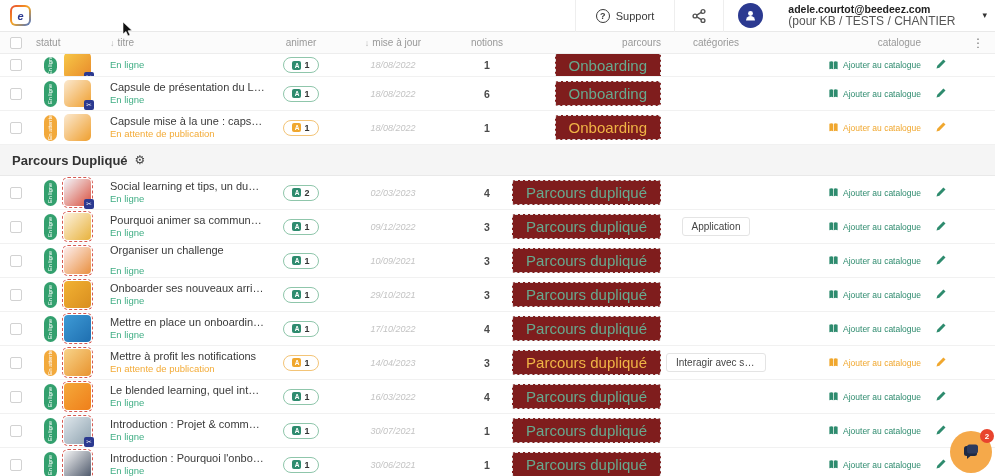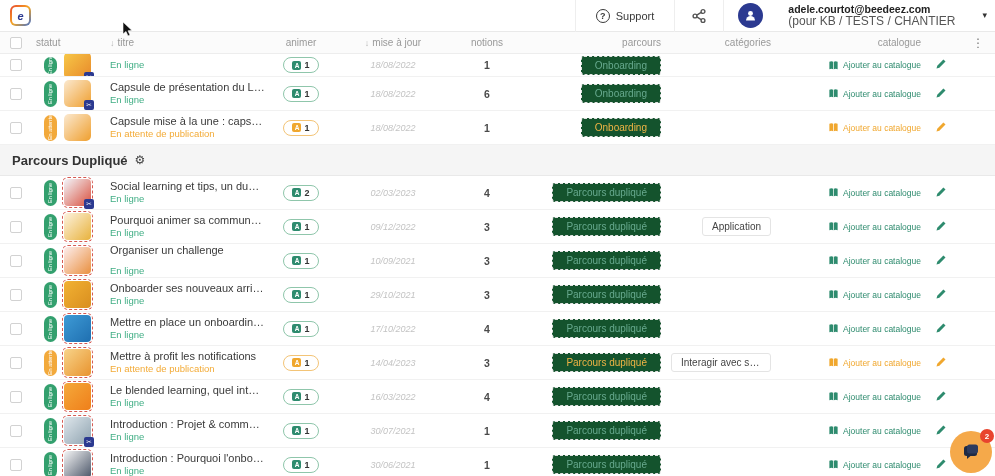--- a/index.html
+++ b/index.html
@@ -37,21 +37,21 @@
   .cell { display:flex; align-items:center; }
   .c-check { width:36px; padding-left:10px; }
   .h-statut { width:74px; }
   .c-status { width:28px; justify-content:center; }
   .c-thumb { width:46px; }
   .c-title { flex:1; min-width:0; }
   .c-langs { width:72px; justify-content:center; }
   .c-date { width:112px; justify-content:center; }
   .c-notions { width:76px; justify-content:center; }
   .c-parcours { width:136px; justify-content:flex-end; }
-  .c-cat { width:110px; justify-content:flex-end; }
+  .c-cat { width:110px; justify-content:center; }
   .c-catalog { width:150px;justify-content:flex-end; }
   .c-edit { width:40px; justify-content:center; }
   .c-dots { width:34px; justify-content:center; color:#777; font-size:12px; cursor:pointer;}
   .sort { color:#b5b5b5; margin-right:3px; font-size:9px; }
 
   .cb { width:12px; height:12px; border:1px solid #d2d2d2; border-radius:2px; background:#fff; cursor:pointer; }
 
   .row { height:34px; display:flex; align-items:center; border-bottom:1px solid #f1f1f1; background:#fff; }
   .row.cut { height:23px; overflow:hidden; }
   .row.cut .v-pill { height:17px; }
@@ -79,22 +79,22 @@
     border:1px solid #8fc6ab; border-radius:10px; padding:2px 8px; }
   .row.orange .langs-pill { border-color:#f3c477; }
   .langs-ico { width:9px; height:9px; border-radius:2px; background:#2e8b6e; color:#fff;
     font-size:6.5px; display:flex; align-items:center; justify-content:center; font-weight:bold; }
   .row.orange .langs-ico { background:#f0a72e; }
   .langs-count { font-size:9px; color:#333; font-weight:bold; }
 
   .date { font-size:9px; font-style:italic; color:#c3c3c3; }
   .notions { font-size:10.5px; font-weight:bold; color:#4a4a4a; }
 
-  .parcours-pill { border:1px dashed #e2e2e2; background:#14532d; border-radius:3px;
-    padding:3px 13px; font-size:10px; white-space:nowrap; }
+  .parcours-pill { border:1px dashed #e2e2e2; background:#7f1d1d; border-radius:3px;
+    padding:3px 13px; font-size:15px; white-space:nowrap; }
   .row.green .parcours-pill { color:#67a98e; }
   .row.orange .parcours-pill { color:#f0b445; }
 
   .cat-pill { border:1px solid #e4e4e4; background:#fff; border-radius:3px; padding:3px 9px;
     font-size:10px; color:#444; max-width:100px; white-space:nowrap; overflow:hidden;
     text-overflow:ellipsis; }
 
   .catalog-btn { display:flex; align-items:center; gap:4px; cursor:pointer; }
   .catalog-label { font-size:8.5px; }
   .row.green .catalog-btn { color:#2e8b6e; }

